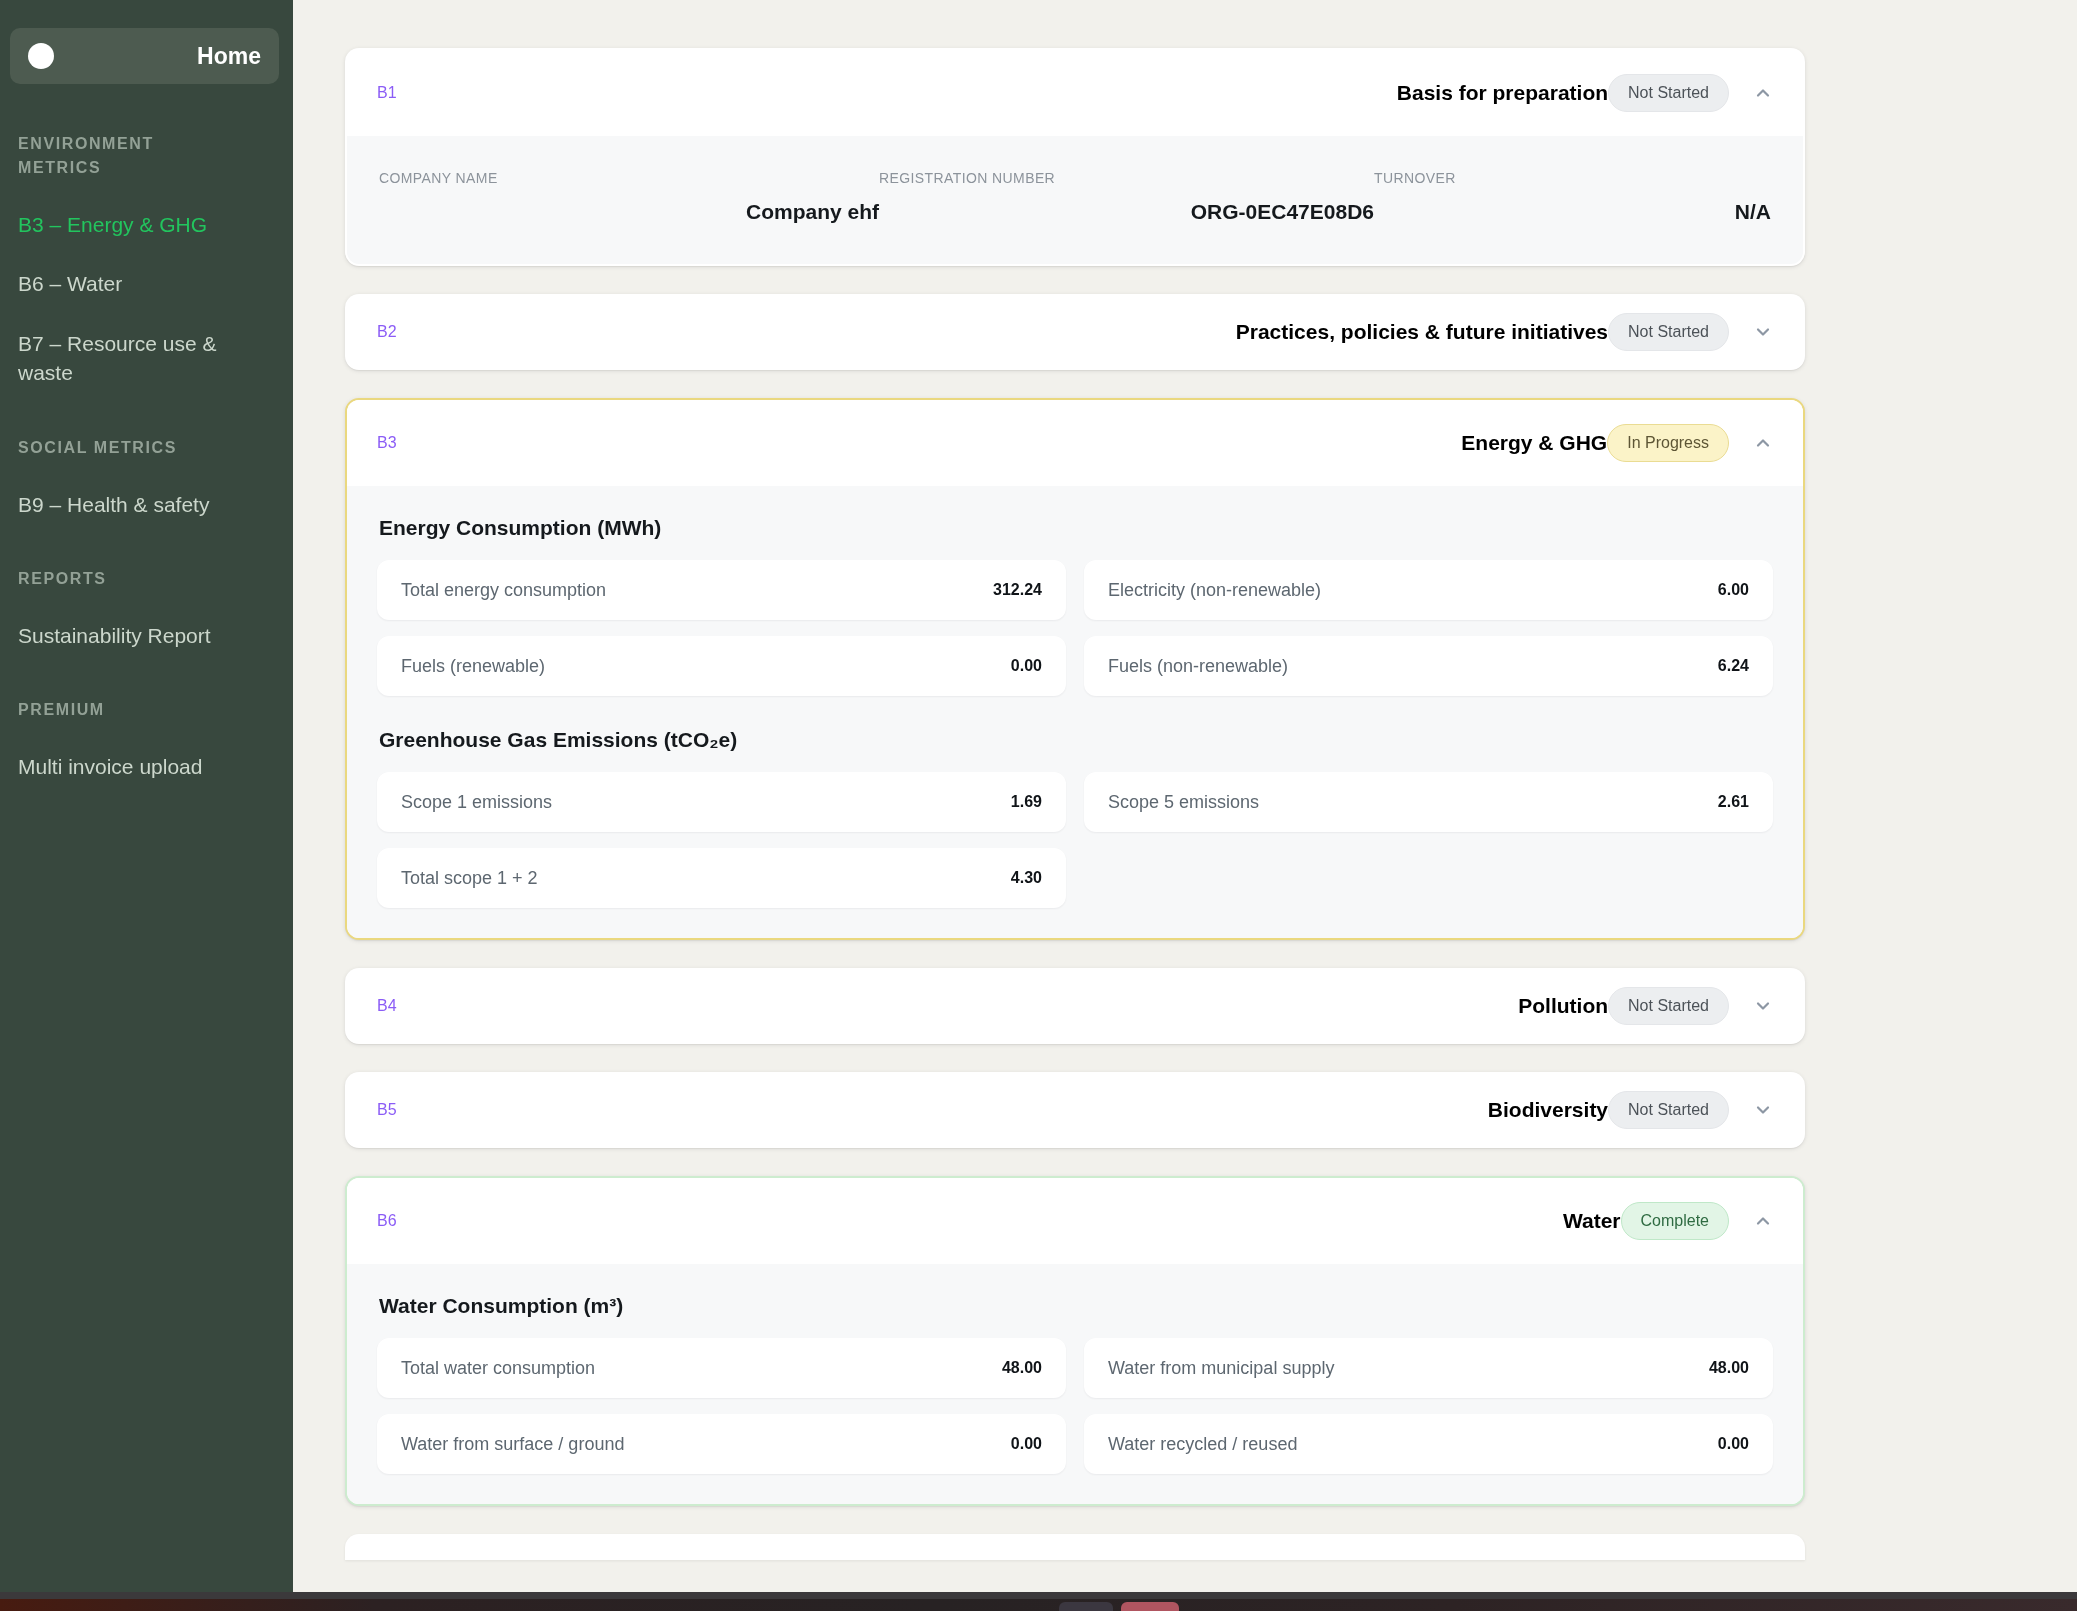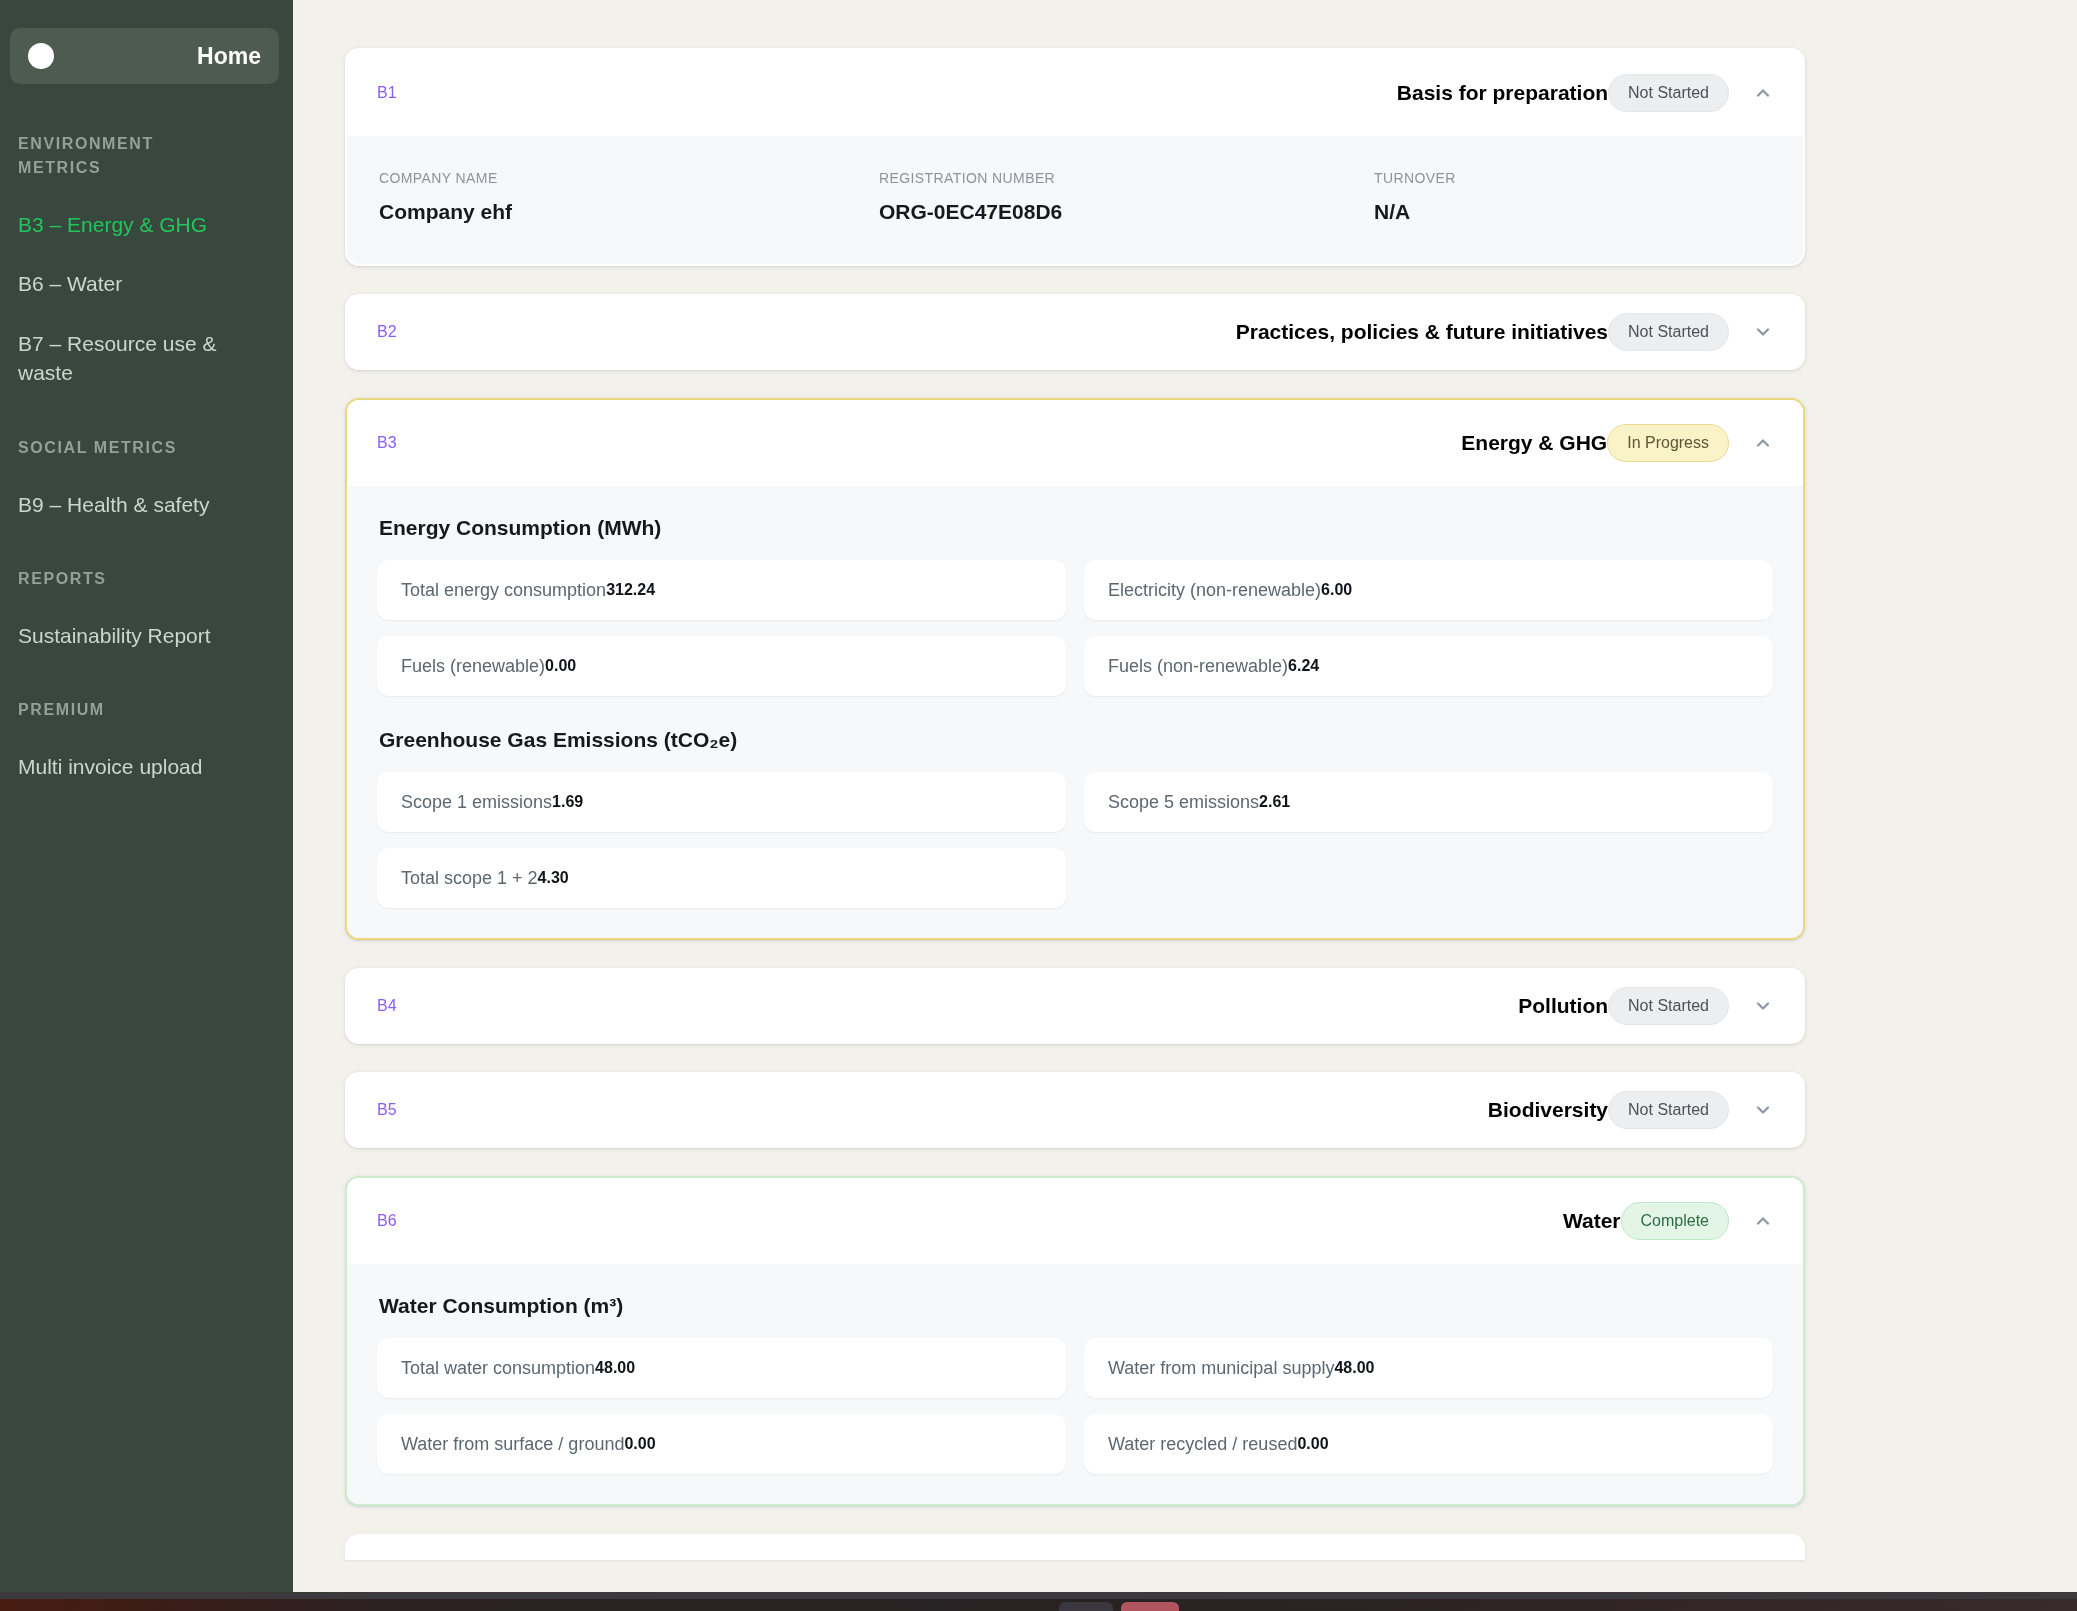--- a/index.html
+++ b/index.html
@@ -75,29 +75,29 @@
   .badge.green  { background:#e2f5e6; color:#2f6b42; border-color:#bfe8c8; }
   .chev { margin-left:24px; display:flex; align-items:center; }
 
   .card-body { background:#f7f8f9; padding:28px 30px 30px 30px; }
 
   
   .fields { display:grid; grid-template-columns:500px 495px 1fr; padding:6px 2px 10px 2px; }
   .field-label {
     color:#8c939b; font-size:14px; letter-spacing:.4px; text-transform:uppercase;
   }
-  .field-value { margin-top:14px; color:#15191d; font-size:21px; font-weight:700; }
+  .field-value { margin-top:14px; color:#15191d; font-size:21px; font-weight:700;text-align:right; }
 
   
   .section-heading { color:#15191d; font-size:21px; font-weight:700; margin:2px 0 20px 2px; }
   .metric-section + .metric-section { margin-top:32px; }
   .rows { display:grid; grid-template-columns:1fr 1fr; gap:16px 18px; }
   .mrow {
     background:#ffffff; border-radius:12px; height:60px;
-    display:flex; align-items:center; justify-content:flex-start;
+    display:flex; align-items:center; justify-content:space-between;
     padding:0 24px;
     box-shadow:0 1px 2px rgba(20,24,28,.06);
   }
   .mrow-label { color:#5d6770; font-size:18px; }
   .mrow-value { color:#101418; font-size:16px; font-weight:700; }
 
   .partial-card {
     width:1460px; height:26px; background:#ffffff;
     border-radius:14px 14px 0 0;
     box-shadow:0 1px 3px rgba(20,24,28,.08);

